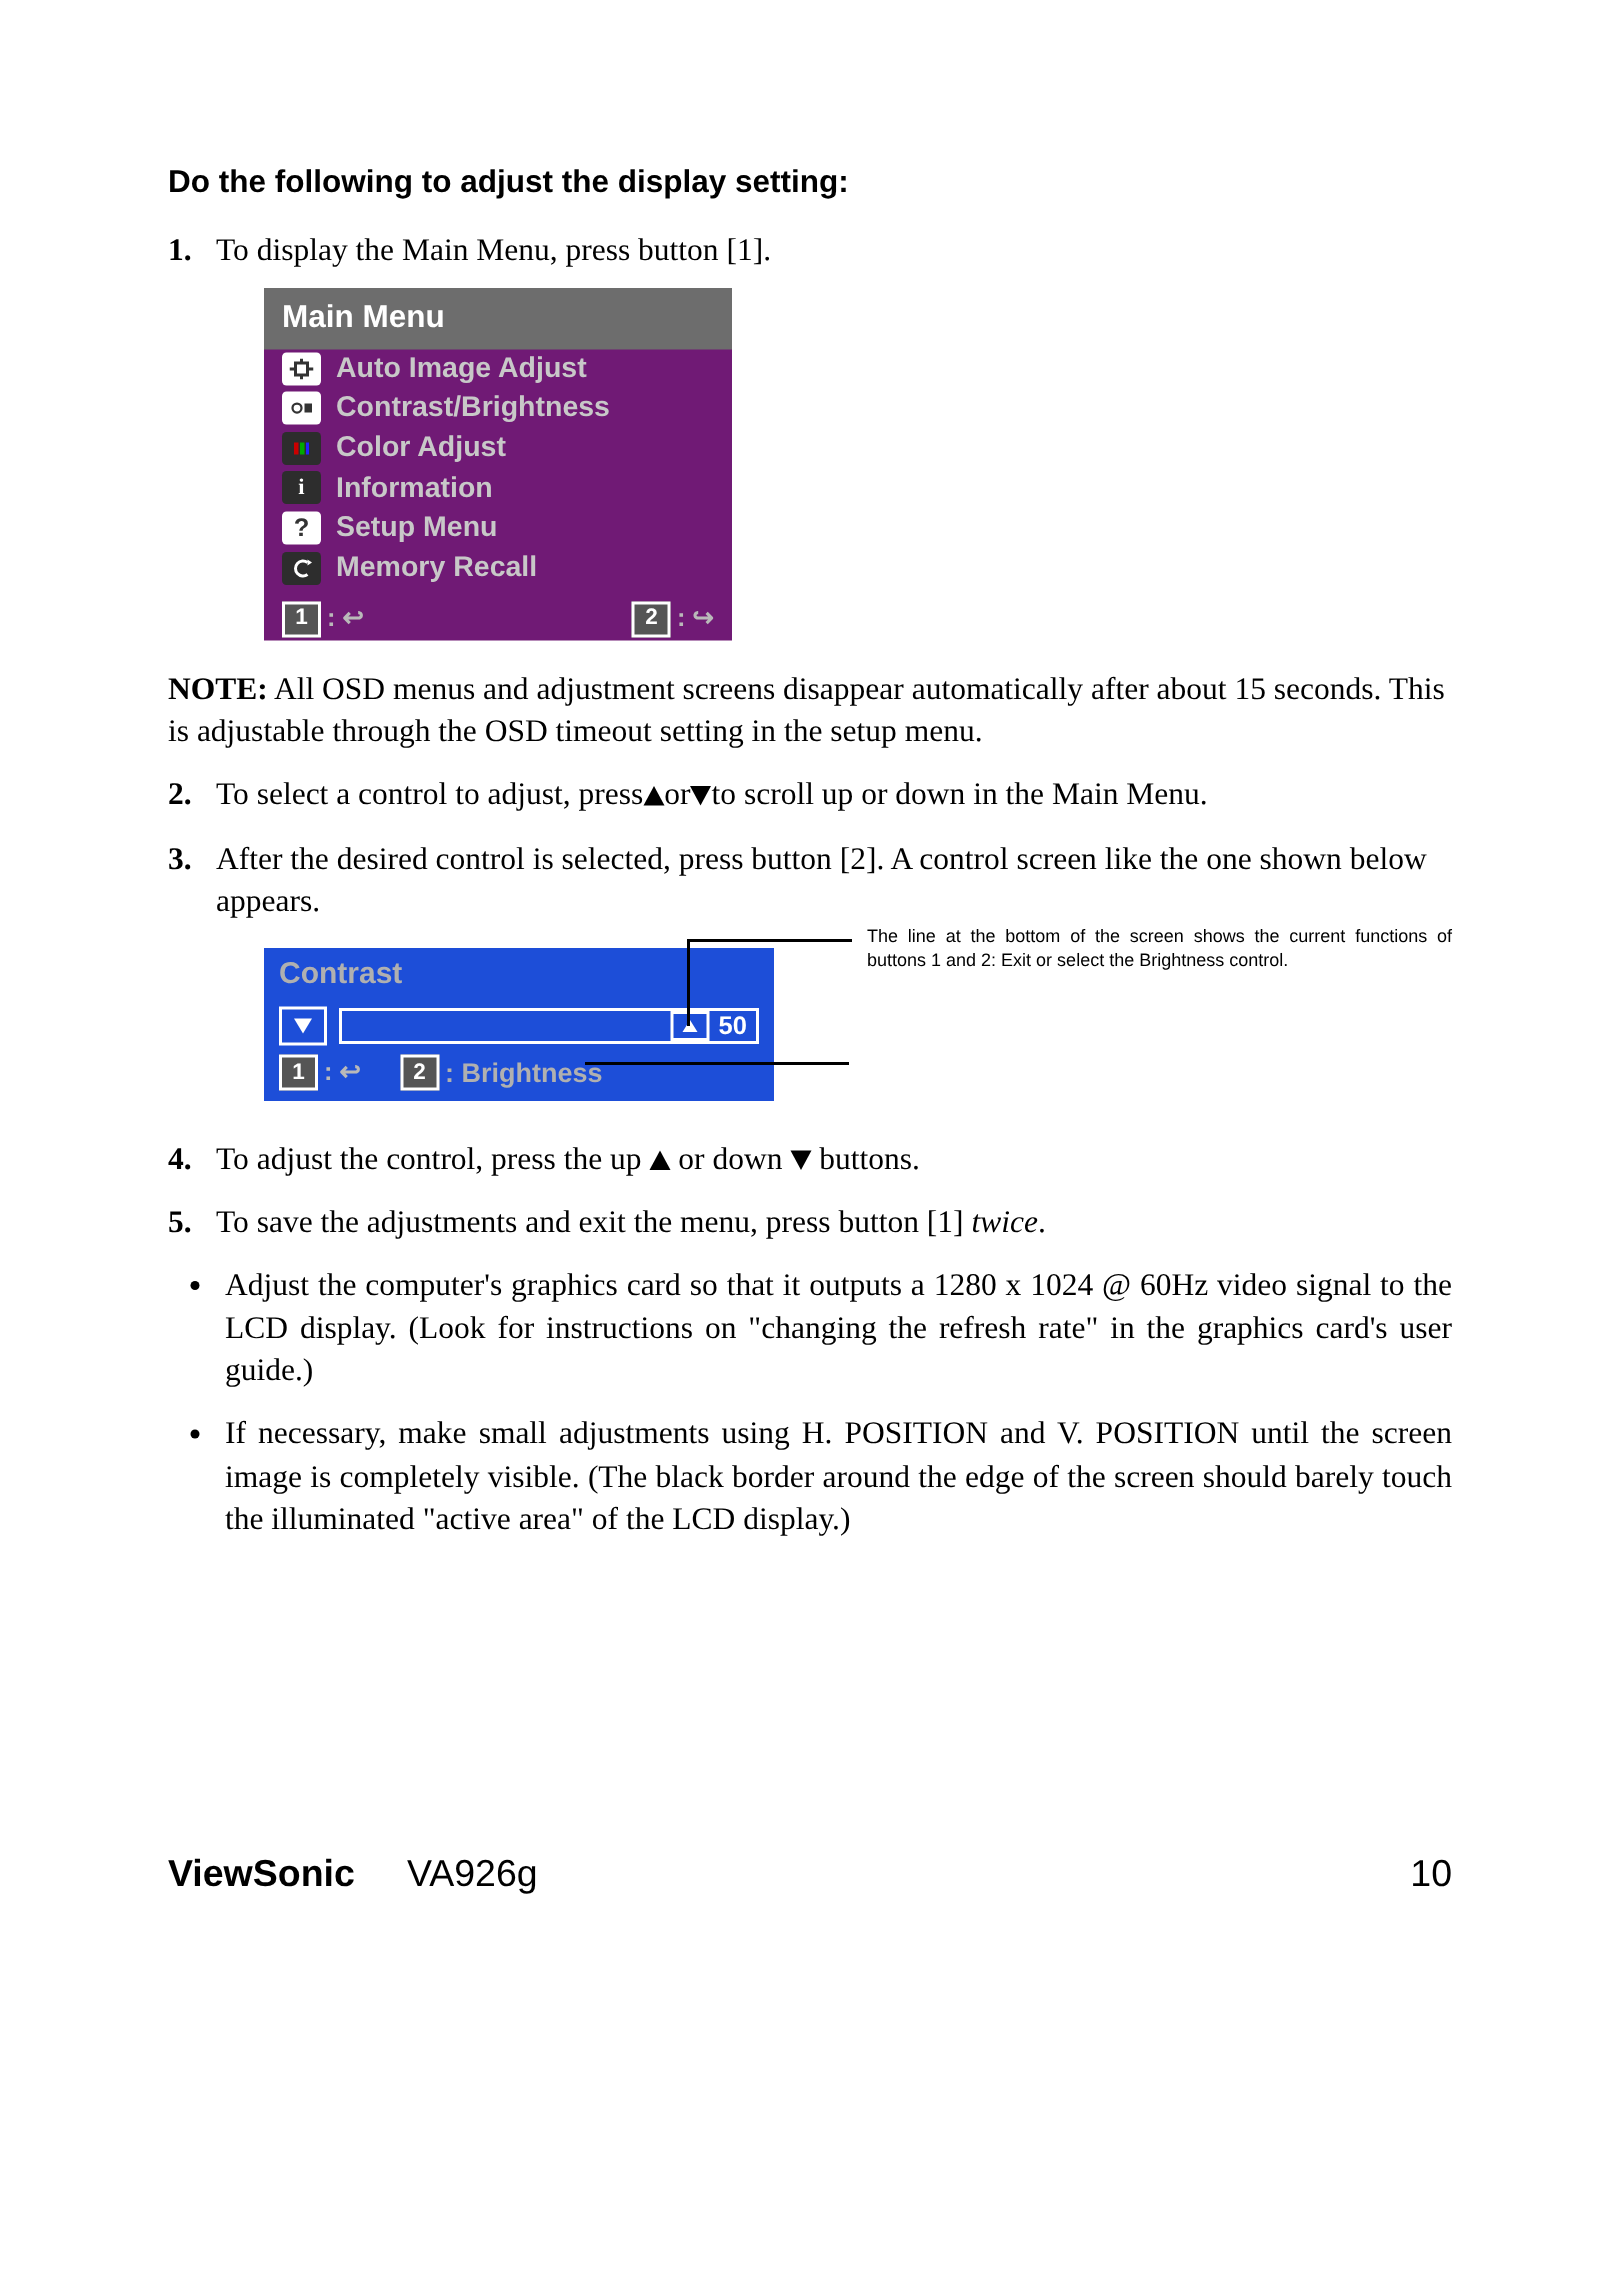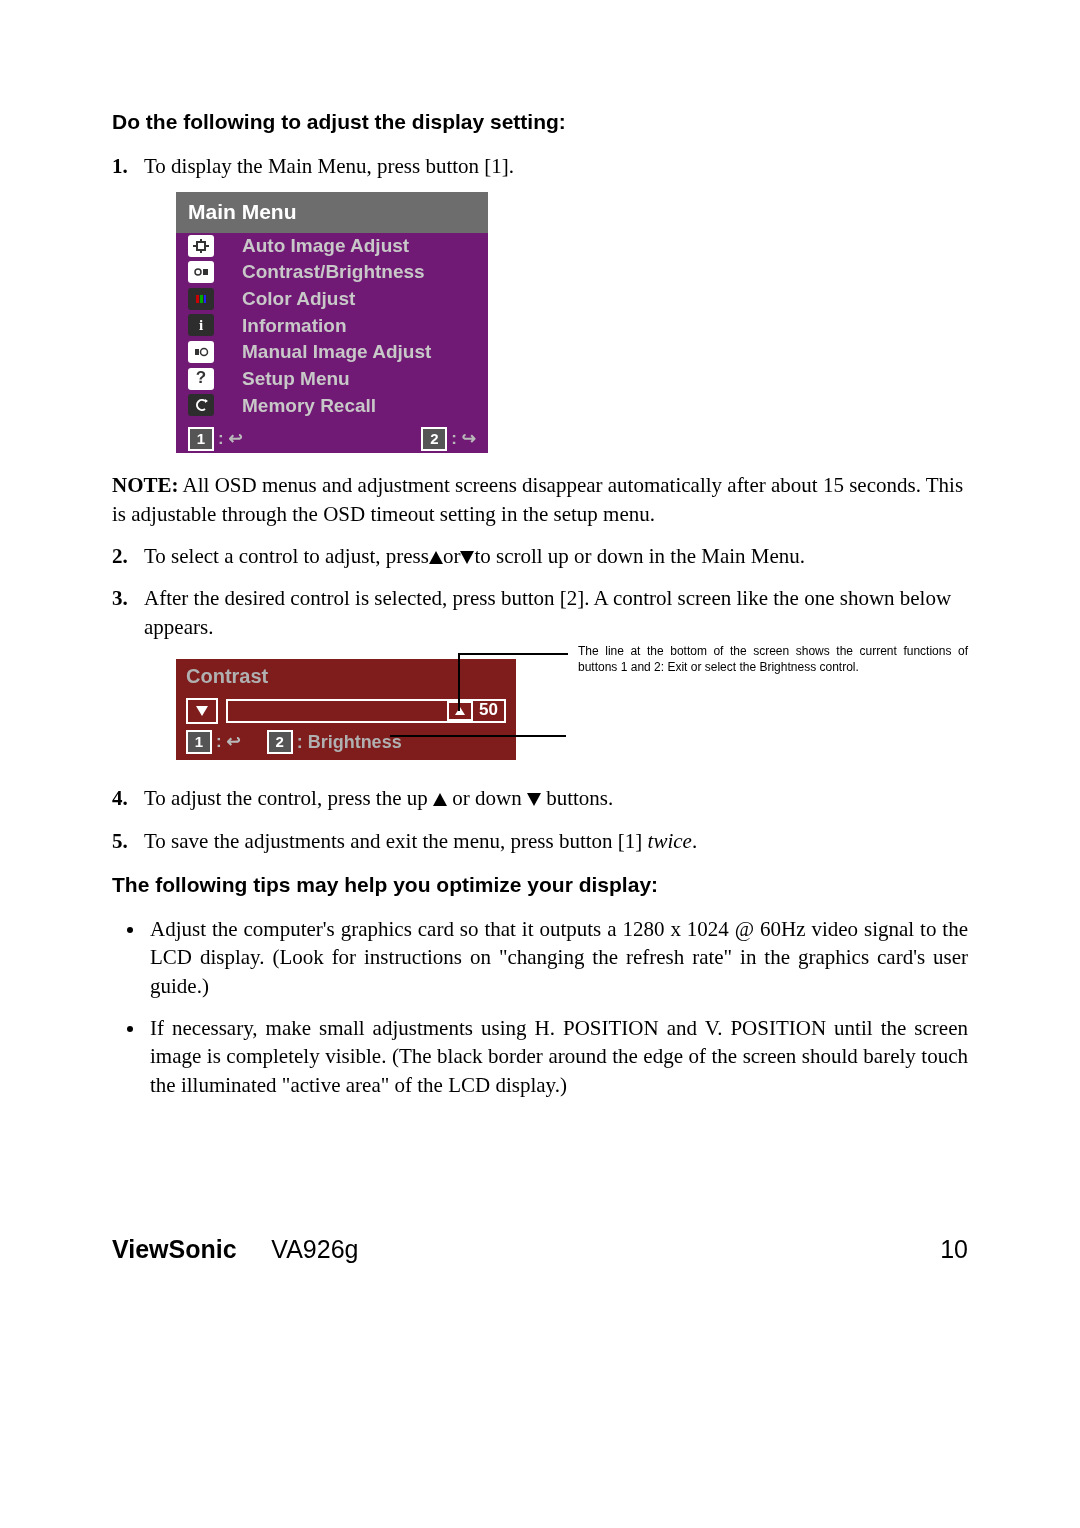--- a/index.html
+++ b/index.html
@@ -57,21 +57,21 @@
   .osd-title {
     background: #6d6d6d;
     color: #fff;
     font-size: 21px;
     font-weight: 700;
     padding: 6px 12px;
   }
   .osd-row {
     display: flex;
     align-items: center;
-    gap: 28px;
+    gap: 10px;
     padding: 0 12px 1px 12px;
   }
   .osd-row .icon-box {
     width: 26px;
     height: 22px;
     background: #fff;
     display: flex;
     align-items: center;
     justify-content: center;
     border-radius: 3px;
@@ -108,21 +108,21 @@
     display: inline-flex;
     align-items: center;
     justify-content: center;
     background: #555;
   }
   .exit-enter-icon { color: #b9b9b9; font-size: 17px; font-weight:700; }
 
   .contrast-panel {
     width: 340px;
     margin: 18px 0 10px 32px;
-    background: #7f1d1d;
+    background: #1d4ed8;
     font-family: Arial, Helvetica, sans-serif;
     padding-bottom: 2px;
   }
   .contrast-title {
     color: #b0b0b0;
     font-weight: 700;
     font-size: 20px;
     padding: 4px 10px 8px 10px;
   }
   .contrast-bar-row {
@@ -293,29 +293,20 @@
                 <rect x="3" y="3" width="3" height="8" fill="#c00"></rect>
                 <rect x="7" y="3" width="3" height="8" fill="#0a0"></rect>
                 <rect x="11" y="3" width="2" height="8" fill="#22f"></rect>
               </svg>
             </span>
           <span class="label">Color Adjust</span>
         </div>
         <div class="osd-row">
           <span class="icon-box dark" style="color:#fff;font-family:Georgia,serif;font-weight:700;font-size:15px;">i</span>
           <span class="label">Information</span>
-        </div>
-        <div class="osd-row">
-          <span class="icon-box">
-              <svg class="svg-icon" viewBox="0 0 16 14">
-                <rect x="2" y="4" width="4" height="6" fill="#333"></rect>
-                <circle cx="11" cy="7" r="3.5" fill="none" stroke="#333" stroke-width="1.5"></circle>
-              </svg>
-            </span>
-          <span class="label">Manual Image Adjust</span>
         </div>
         <div class="osd-row">
           <span class="icon-box" style="font-weight:700;color:#333;font-size:17px;">?</span>
           <span class="label">Setup Menu</span>
         </div>
         <div class="osd-row">
           <span class="icon-box dark">
               <svg viewBox="0 0 16 14" width="16" height="14">
                 <path d="M12 3 A5 5 0 1 0 12 11" fill="none" stroke="#fff" stroke-width="2"></path>
                 <polygon points="12,1 12,5 15,3" fill="#fff"></polygon>
@@ -383,21 +374,20 @@
       </div>
     </li>
     <li>
       <span>To adjust the control, press the up </span><span class="tri-up inline-tri"></span><span> or down </span><span class="tri-down inline-tri"></span><span> buttons.</span>
     </li>
     <li>
       <span>To save the adjustments and exit the menu, press button [1] </span><span class="italic">twice</span><span>.</span>
     </li>
   </ol>
 
-  <p class="bold-heading" style="margin-top:18px;">The following tips may help you optimize your display:</p>
 
   <ul class="tips">
     <li>Adjust the computer's graphics card so that it outputs a 1280 x 1024 @ 60Hz video signal to the LCD display. (Look for instructions on "changing the refresh rate" in the graphics card's user guide.)</li>
     <li>
       <span>If necessary, make small adjustments using H. POSITION and V. POSITION until the screen image is </span><span class="underline">completely visible</span><span>. (The black border around the edge of the screen should barely touch the illuminated "active area" of the LCD display.)</span>
     </li>
   </ul>
 
   <div class="page-footer">
     <span>

